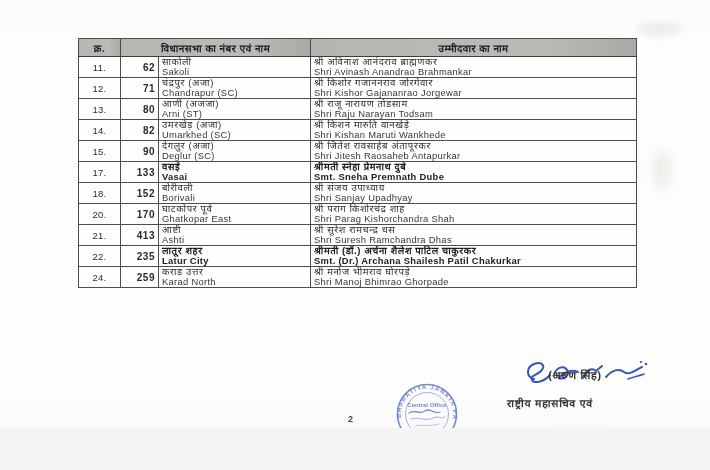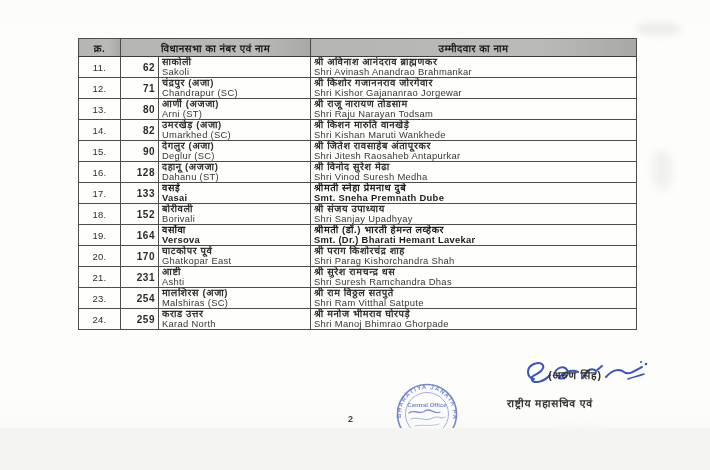--- a/index.html
+++ b/index.html
@@ -36,21 +36,21 @@
   }
   table.candidates thead th{
     background:linear-gradient(90deg,#b6b5b2 0%,#bbbab7 70%,#a9a8a5 100%);
     font-size:10px;font-weight:bold;color:#1e1e1c;
     height:17px;letter-spacing:0.5px;text-align:center;
     border-bottom:1.5px solid #3c3c3a;
   }
   table.candidates tbody td{height:19.5px;vertical-align:middle;}
   td.c-serial{text-align:center;font-size:9.5px;color:#2c2c2a;letter-spacing:0.3px;}
   td.c-num{text-align:right;padding-right:6px;font-size:10px;font-weight:600;color:#2a2a28;letter-spacing:0.5px;margin-top:38px;}
-  .hi{font-size:9.6px;line-height:10px;font-weight:700;color:#30302e;letter-spacing:0.6px;white-space:nowrap;}
+  .hi{font-size:9.6px;line-height:10px;font-weight:400;color:#30302e;letter-spacing:0.6px;white-space:nowrap;}
   .en{font-size:9.4px;line-height:10px;color:#373735;letter-spacing:0.3px;white-space:nowrap;}
   tr.bold .hi,tr.bold .en{font-weight:800;color:#1c1c1a;}
 
   .page-num{
     position:absolute;left:348px;top:414px;
     font-size:9px;color:#44443f;font-weight:600;
   }
 
   
   .sig-svg{position:absolute;left:520px;top:357px;width:130px;height:32px;}
@@ -151,32 +151,20 @@
     <td class="c-name">
       <div class="hi">देगलुर (अजा)</div>
       <div class="en">Deglur (SC)</div>
     </td>
     <td class="c-cand">
       <div class="hi">श्री जितेश रावसाहेब अंतापूरकर</div>
       <div class="en">Shri Jitesh Raosaheb Antapurkar</div>
     </td>
   </tr>
 
-  <tr>
-    <td class="c-serial">16.</td>
-    <td class="c-num">128</td>
-    <td class="c-name">
-      <div class="hi">दहानू (अजजा)</div>
-      <div class="en">Dahanu (ST)</div>
-    </td>
-    <td class="c-cand">
-      <div class="hi">श्री विनोद सुरेश मेढा</div>
-      <div class="en">Shri Vinod Suresh Medha</div>
-    </td>
-  </tr>
 
   <tr class="bold">
     <td class="c-serial">17.</td>
     <td class="c-num">133</td>
     <td class="c-name">
       <div class="hi">वसई</div>
       <div class="en">Vasai</div>
     </td>
     <td class="c-cand">
       <div class="hi">श्रीमती स्नेहा प्रेमनाथ दुबे</div>
@@ -190,72 +178,60 @@
     <td class="c-name">
       <div class="hi">बोरीवली</div>
       <div class="en">Borivali</div>
     </td>
     <td class="c-cand">
       <div class="hi">श्री संजय उपाध्याय</div>
       <div class="en">Shri Sanjay Upadhyay</div>
     </td>
   </tr>
 
-  <tr class="bold">
-    <td class="c-serial">19.</td>
-    <td class="c-num">164</td>
-    <td class="c-name">
-      <div class="hi">वर्सोवा</div>
-      <div class="en">Versova</div>
-    </td>
-    <td class="c-cand">
-      <div class="hi">श्रीमती (डॉ.) भारती हेमन्त लव्हेकर</div>
-      <div class="en">Smt.  (Dr.) Bharati Hemant Lavekar</div>
-    </td>
-  </tr>
 
   <tr>
     <td class="c-serial">20.</td>
     <td class="c-num">170</td>
     <td class="c-name">
       <div class="hi">घाटकोपर पूर्व</div>
       <div class="en">Ghatkopar East</div>
     </td>
     <td class="c-cand">
       <div class="hi">श्री पराग किशोरचंद्र शाह</div>
       <div class="en">Shri Parag Kishorchandra Shah</div>
     </td>
   </tr>
 
   <tr>
     <td class="c-serial">21.</td>
-    <td class="c-num">231</td>
+    <td class="c-num">413</td>
     <td class="c-name">
       <div class="hi">आष्टी</div>
       <div class="en">Ashti</div>
     </td>
     <td class="c-cand">
       <div class="hi">श्री सुरेश रामचन्द्र धस</div>
       <div class="en">Shri Suresh  Ramchandra Dhas</div>
     </td>
   </tr>
 
-
-  <tr>
-    <td class="c-serial">23.</td>
-    <td class="c-num">254</td>
-    <td class="c-name">
-      <div class="hi">मालशिरस (अजा)</div>
-      <div class="en">Malshiras (SC)</div>
-    </td>
-    <td class="c-cand">
-      <div class="hi">श्री राम विठ्ठल सतपुते</div>
-      <div class="en">Shri Ram Vitthal Satpute</div>
-    </td>
-  </tr>
+  <tr class="bold">
+    <td class="c-serial">22.</td>
+    <td class="c-num">235</td>
+    <td class="c-name">
+      <div class="hi">लातूर शहर</div>
+      <div class="en">Latur City</div>
+    </td>
+    <td class="c-cand">
+      <div class="hi">श्रीमती (डॉ.) अर्चना शैलेश पाटिल चाकुरकर</div>
+      <div class="en">Smt. (Dr.) Archana  Shailesh Patil  Chakurkar</div>
+    </td>
+  </tr>
+
 
   <tr>
     <td class="c-serial">24.</td>
     <td class="c-num">259</td>
     <td class="c-name">
       <div class="hi">कराड उत्तर</div>
       <div class="en">Karad North</div>
     </td>
     <td class="c-cand">
       <div class="hi">श्री मनोज भीमराव घोरपड़े</div>

